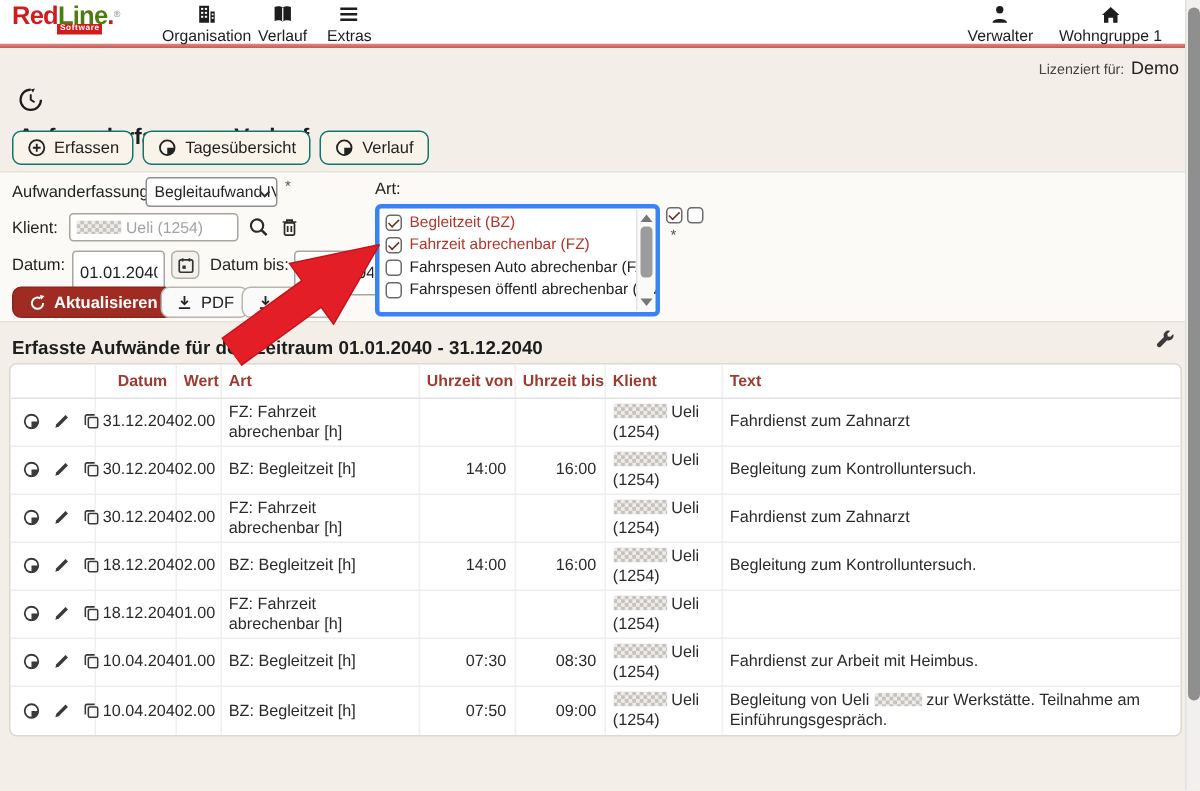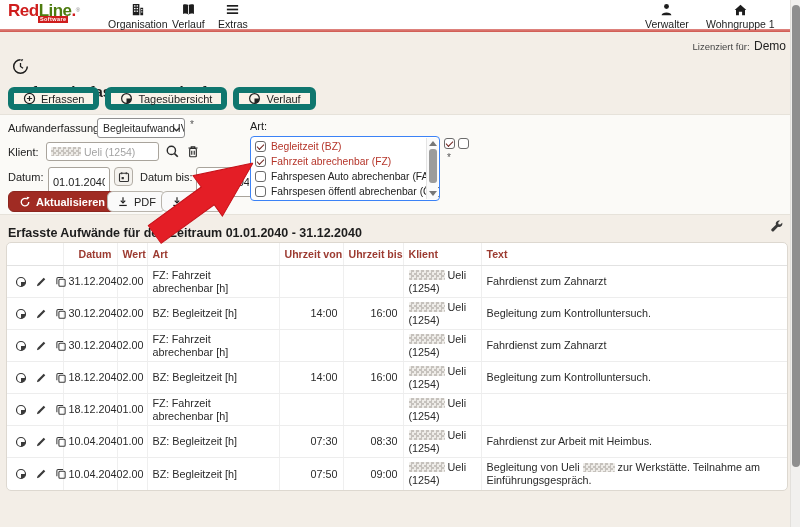--- a/index.html
+++ b/index.html
@@ -24,39 +24,39 @@
   .license { height:21px; text-align:right; padding:4px 14px 0 0; }
   .lic-label { font-size:9.5px; color:#444; }
   .lic-value { font-size:12px; color:#222; }
 
   
   .title-row { display:flex; align-items:flex-start; gap:8px; margin:5px 0 0 12px; height:22px;flex-direction:column; }
   .title-row h1 { font-size:15px; font-weight:bold; color:#1c1c1c; }
 
   
   .toolbar { display:flex; gap:6px; margin:7px 0 0 8px; height:23px; }
-  .tbtn { display:inline-flex; align-items:center; gap:5px; background:#f9f3e9; border:6px solid #0f766e; border-radius:6px; padding:0 9px; font-size:11px; color:#222; cursor:pointer; }
+  .tbtn { display:inline-flex; align-items:center; gap:5px; background:#f9f3e9; border:1px solid #0f766e; border-radius:6px; padding:0 9px; font-size:11px; color:#222; cursor:pointer; }
   .tbtn svg { flex:none; }
 
   
   .form-panel { position:relative; margin-top:4px; height:101px; background:#fbfaf7; border-top:1px solid #e6e2da; border-bottom:1px solid #e6e2da; }
   .flabel { position:absolute; font-size:11px; color:#222; }
   .fstar { position:absolute; font-size:10px; color:#555; }
   .select { position:absolute; left:97px; top:3px; width:88px; height:20px; background:#fff; border:1px solid #8f8f8f; border-radius:3px; font-size:10.5px; display:flex; align-items:center; padding:0 14px 0 5px; cursor:pointer; white-space:nowrap; overflow:hidden; }
   .select .chev { position:absolute; right:3px; top:6px; }
   .input { position:absolute; height:30px; background:#fff; border:1px solid #a9a49c; border-radius:3px; font-size:11px; color:#222; padding:0 4px; font-family:"Liberation Sans",sans-serif; }
   .klient-box { position:absolute; left:46px; top:27px; width:113px; height:19px; background:#fff; border:1px solid #a9a49c; border-radius:3px; display:flex; align-items:center; gap:3px; padding:0 4px; overflow:hidden; }
   .klient-box .kb-text { font-size:10.5px; color:#a3a3a3; white-space:nowrap; }
   .icon-btn { position:absolute; background:none; border:none; cursor:pointer; color:#333; padding:0; }
   .cal-btn { position:absolute; width:19px; height:19px; background:#f4f2ee; border:1px solid #b3aea6; border-radius:4px; display:flex; align-items:center; justify-content:center; color:#333; cursor:pointer; }
   .primary-btn { position:absolute; left:8px; top:76px; height:21px; display:inline-flex; align-items:center; gap:5px; background:#a02b23; border:1px solid #8c251e; border-radius:6px; color:#fff; font-size:11px; font-weight:bold; padding:0 10px; cursor:pointer; }
   .pdf-btn { position:absolute; top:76px; height:21px; display:inline-flex; align-items:center; gap:5px; background:#fafafa; border:1px solid #b9b4ac; border-radius:6px; color:#222; font-size:11px; padding:0 9px; cursor:pointer; }
 
   
-  .art-box { position:absolute; left:250px; top:21px; width:190px; height:65px; background:#fff; border:1px solid #3b82f6; border-radius:4px; padding:2px 14px 2px 4px; overflow:hidden;text-align:right; }
+  .art-box { position:absolute; left:250px; top:21px; width:190px; height:75px; background:#fff; border:3px solid #3b82f6; border-radius:4px; padding:2px 14px 2px 4px; overflow:hidden;text-align:right; }
   .art-row { display:flex; align-items:center; gap:5px; height:15px; cursor:pointer; }
   .art-label { font-size:10.3px; color:#222; white-space:nowrap; }
   .art-row.checked .art-label { color:#b5352a; }
   .cb { flex:none; width:11px; height:11px; border:1.4px solid #6b6b6b; border-radius:3px; background:#fff; position:relative; }
   .cb.checked::after { content:""; position:absolute; left:1px; top:1.5px; width:6px; height:3px; border-left:1.6px solid #70241f; border-bottom:1.6px solid #70241f; transform:rotate(-45deg); }
   .lb-scroll { position:absolute; right:1px; top:1px; bottom:1px; width:12px; background:#fafafa; border-left:1px solid #e4e4e4; }
   .lb-up,.lb-down { position:absolute; left:2px; width:0; height:0; border-left:4px solid transparent; border-right:4px solid transparent; }
   .lb-up { top:3px; border-bottom:5px solid #777; }
   .lb-down { bottom:3px; border-top:5px solid #777; }
   .lb-thumb { position:absolute; left:2px; top:11px; width:8px; height:34px; background:#9c9c9c; border-radius:3px; }

